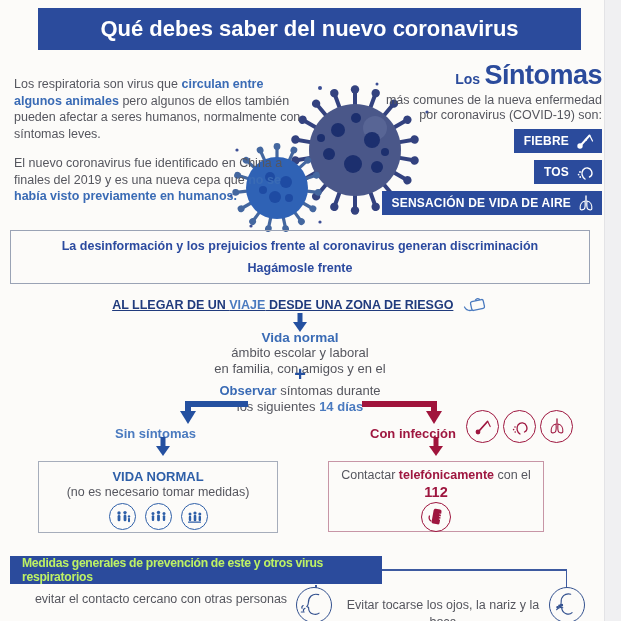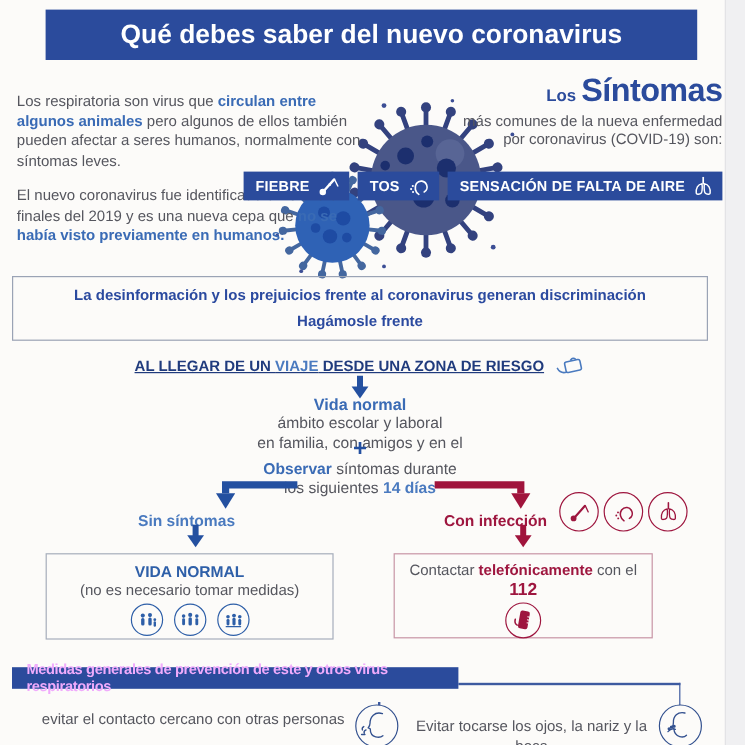--- a/index.html
+++ b/index.html
@@ -15,21 +15,21 @@
     color:#fff;font-weight:bold;font-size:22px;display:flex;align-items:center;justify-content:center;z-index:3;text-align:center;}
   .intro{position:absolute;left:14px;top:76px;width:300px;font-size:12.5px;line-height:16.5px;color:var(--gray);z-index:2;}
   .intro p{margin:0 0 13px 0;}
   .hl{color:var(--accent);font-weight:bold;}
   .virus{position:absolute;left:225px;top:80px;z-index:1;}
   .symptoms-head{position:absolute;right:19px;top:62px;width:250px;text-align:right;z-index:2;}
   .symptoms-title{color:var(--blue);line-height:26px;}
   .symptoms-title .los{font-size:14px;font-weight:bold;}
   .symptoms-title .big{font-size:27px;font-weight:bold;letter-spacing:-0.5px;}
   .symptoms-sub{font-size:12.5px;color:var(--gray);line-height:15px;margin-top:1px;}
-  .badges{position:absolute;right:19px;top:143px;display:flex;flex-direction:row;align-items:flex-end;gap:7px;z-index:2;}
+  .badges{position:absolute;right:19px;top:129px;display:flex;flex-direction:column;align-items:flex-end;gap:7px;z-index:2;}
   .badge{background:var(--blue);color:#fff;font-weight:bold;font-size:12px;height:24px;
     display:inline-flex;align-items:center;gap:6px;padding:0 7px 0 10px;box-sizing:border-box;letter-spacing:0.2px;}
   .notice-box{position:absolute;left:10px;top:230px;width:578px;height:52px;border:1px solid #9AA3B5;
     display:flex;flex-direction:column;align-items:center;justify-content:space-evenly;
     color:#2B4A9F;font-weight:bold;font-size:12.5px;z-index:2;background:transparent;}
   .flow-heading{position:absolute;left:100px;top:294px;width:400px;text-align:center;
     font-weight:bold;font-size:12.5px;color:var(--navy);z-index:2;}
   .flow-heading .u{text-decoration:underline;}
   .link-blue{color:var(--lblue);}
   .hand-icon{vertical-align:-5px;margin-left:5px;}
@@ -49,22 +49,22 @@
   .vn-title{color:#2E5FA8;font-weight:bold;font-size:13px;}
   .vn-sub{color:var(--gray);font-size:12.5px;margin-top:1px;}
   .people-row{display:flex;justify-content:center;gap:9px;margin-top:4px;}
   .people-circle{width:27px;height:27px;border:1.3px solid #2E5FA8;border-radius:50%;box-sizing:border-box;
     display:flex;align-items:center;justify-content:center;}
   .contact-line{color:var(--gray);font-size:12.5px;}
   .contact-line b{color:var(--maroon);}
   .phone-number{color:var(--maroon);font-weight:bold;font-size:14.5px;margin-top:2px;}
   .phone-circle{width:30px;height:30px;border:1.4px solid var(--maroon);border-radius:50%;box-sizing:border-box;
     margin:2px auto 0 auto;display:flex;align-items:center;justify-content:center;}
-  .prev-banner{position:absolute;left:10px;top:556px;width:372px;height:18px;background:var(--blue);
-    color:#f0abfc;font-weight:bold;font-size:12.2px;letter-spacing:-0.3px;display:flex;align-items:center;
+  .prev-banner{position:absolute;left:10px;top:556px;width:372px;height:28px;background:var(--blue);
+    color:#bef264;font-weight:bold;font-size:12.2px;letter-spacing:-0.3px;display:flex;align-items:center;
     padding-left:12px;box-sizing:border-box;z-index:3;}
   .conn{position:absolute;background:#3D5AA0;z-index:2;}
   .tip-text{position:absolute;font-size:12.5px;line-height:16.5px;color:var(--gray);text-align:center;z-index:2;}
   .face-circle{position:absolute;width:36px;height:36px;border:1.3px solid #33518F;border-radius:50%;
     box-sizing:border-box;display:flex;align-items:center;justify-content:center;background:#FCFBF9;z-index:2;}
 </style>
 </head>
 <body>
 
 <div class="canvas">
@@ -177,21 +177,21 @@
     <div class="badge">
       <span>TOS</span>
       <svg width="20" height="18" viewBox="0 0 20 18">
         <path d="M10 16 C7 14 6 10 8 7 C10.5 3.8 15 4.4 16.5 8 C17.4 10.4 16.6 13 14.5 14" fill="none" stroke="#fff" stroke-width="1.4" stroke-linecap="round"></path>
         <circle cx="5" cy="9" r="0.9" fill="#fff"></circle>
           <circle cx="3.6" cy="11.6" r="0.9" fill="#fff"></circle>
           <circle cx="5.2" cy="14" r="0.9" fill="#fff"></circle>
       </svg>
     </div>
     <div class="badge">
-      <span>SENSACIÓN DE FALTA DE AIRE</span>
+      <span>SENSACIÓN DE VIDA DE AIRE</span>
       <svg width="18" height="17" viewBox="0 0 18 17">
         <path d="M9 1 V6" stroke="#fff" stroke-width="1.4" stroke-linecap="round"></path>
         <path d="M8 6 C4.5 6.5 2.8 10 3.2 14 C3.4 15.4 6.2 15 7.4 13.8 C8.2 13 8.2 10.5 8.2 8.5 Z" fill="none" stroke="#fff" stroke-width="1.2" stroke-linejoin="round"></path>
         <path d="M10 6 C13.5 6.5 15.2 10 14.8 14 C14.6 15.4 11.8 15 10.6 13.8 C9.8 13 9.8 10.5 9.8 8.5 Z" fill="none" stroke="#fff" stroke-width="1.2" stroke-linejoin="round"></path>
       </svg>
     </div>
   </div>
 
   <div class="notice-box">
     <div>La desinformación y los prejuicios frente al coronavirus generan discriminación</div>

